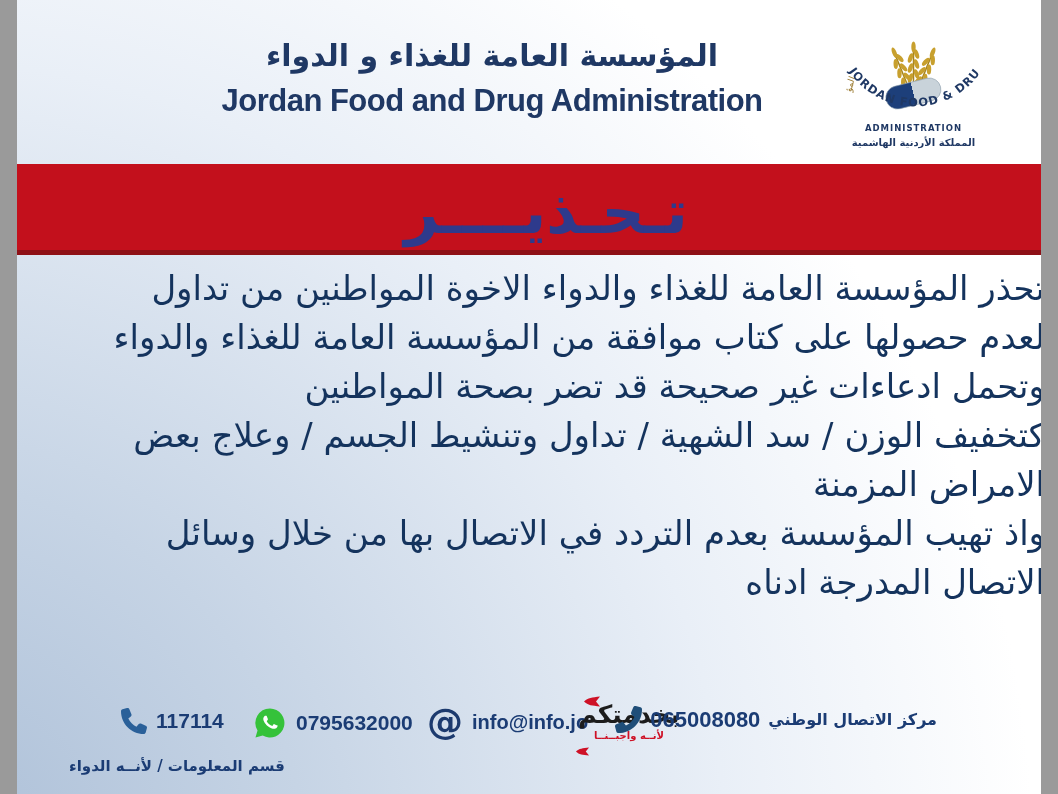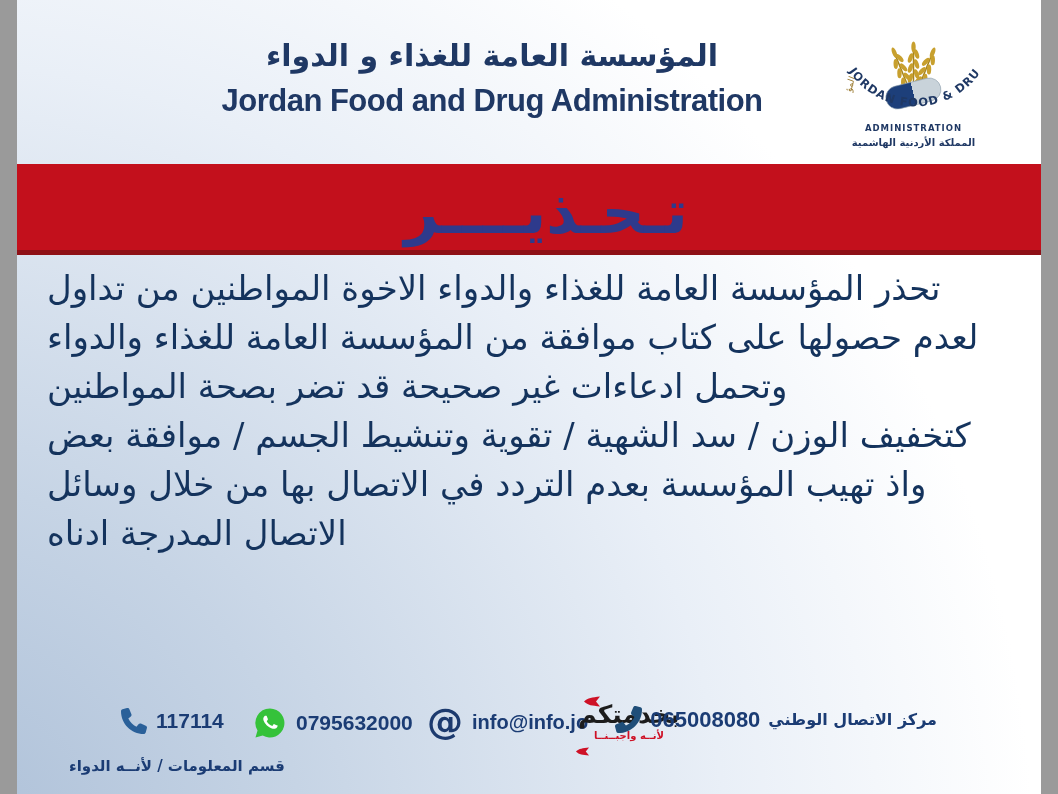--- a/index.html
+++ b/index.html
@@ -16,21 +16,21 @@
     font-family:"Liberation Sans", sans-serif;letter-spacing:-0.5px;}
   
   .emblem{position:absolute;top:16px;right:38px;width:178px;height:138px;}
   
   .banner{position:absolute;top:164px;left:0;width:1058px;height:91px;
     background:#c3101c;border-bottom:5px solid #8e1016;box-sizing:border-box;
     display:flex;align-items:flex-end;justify-content:center;}
   .banner-text{font-size:60px;font-weight:bold;color:#2e3a8c;line-height:1;
     padding-bottom:8px;direction:rtl;}
   
-  .body-block{position:absolute;top:264px;left:30px;width:998px;text-align:left;
+  .body-block{position:absolute;top:264px;left:30px;width:998px;text-align:right;
     direction:rtl;color:#14335d;font-size:34px;line-height:49px;}
   .body-line{white-space:nowrap;}
   
   .fg{position:absolute;display:flex;align-items:center;gap:9px;
     color:#1b3c74;font-weight:bold;font-family:"Liberation Sans", sans-serif;}
   .fg .num{font-size:21px;}
   #f-phone{left:104px;top:708px;}
   #f-wa{left:236px;top:706px;}
   #f-mail{left:410px;top:704px;}
   #f-service{left:560px;top:700px;}
@@ -103,21 +103,22 @@
   </div>
 
   <div class="banner">
     <div class="banner-text">تـحـذيــــر</div>
   </div>
 
   <div class="body-block">
     <div class="body-line">تحذر المؤسسة العامة للغذاء والدواء الاخوة المواطنين من تداول</div>
     <div class="body-line">لعدم حصولها على كتاب موافقة من المؤسسة العامة للغذاء والدواء</div>
     <div class="body-line">وتحمل ادعاءات غير صحيحة قد تضر بصحة المواطنين</div>
-    <div class="body-line">كتخفيف الوزن / سد الشهية / تقوية وتنشيط الجسم / موافقة بعض</div>
+    <div class="body-line">كتخفيف الوزن / سد الشهية / تداول وتنشيط الجسم / وعلاج بعض</div>
+    <div class="body-line">الامراض المزمنة</div>
     <div class="body-line">واذ تهيب المؤسسة بعدم التردد في الاتصال بها من خلال وسائل</div>
     <div class="body-line">الاتصال المدرجة ادناه</div>
   </div>
 
   <div class="fg" id="f-phone">
     <svg width="26" height="26" viewBox="0 0 512 512">
       <path fill="#2a6099" d="M164.9 24.6c-7.7-18.6-28-28.5-47.4-23.2l-88 24C12.1 30.2 0 46 0 64c0 247.4 200.6 448 448 448 18 0 33.8-12.1 38.6-29.5l24-88c5.3-19.4-4.6-39.7-23.2-47.4l-96-40c-16.3-6.8-35.2-2.1-46.3 11.6l-40.4 49.3c-70.4-33.3-127.4-90.3-160.7-160.7l49.3-40.3c13.7-11.2 18.4-30 11.6-46.3l-40-96z"></path>
     </svg>
     <span class="num">117114</span>
   </div>

